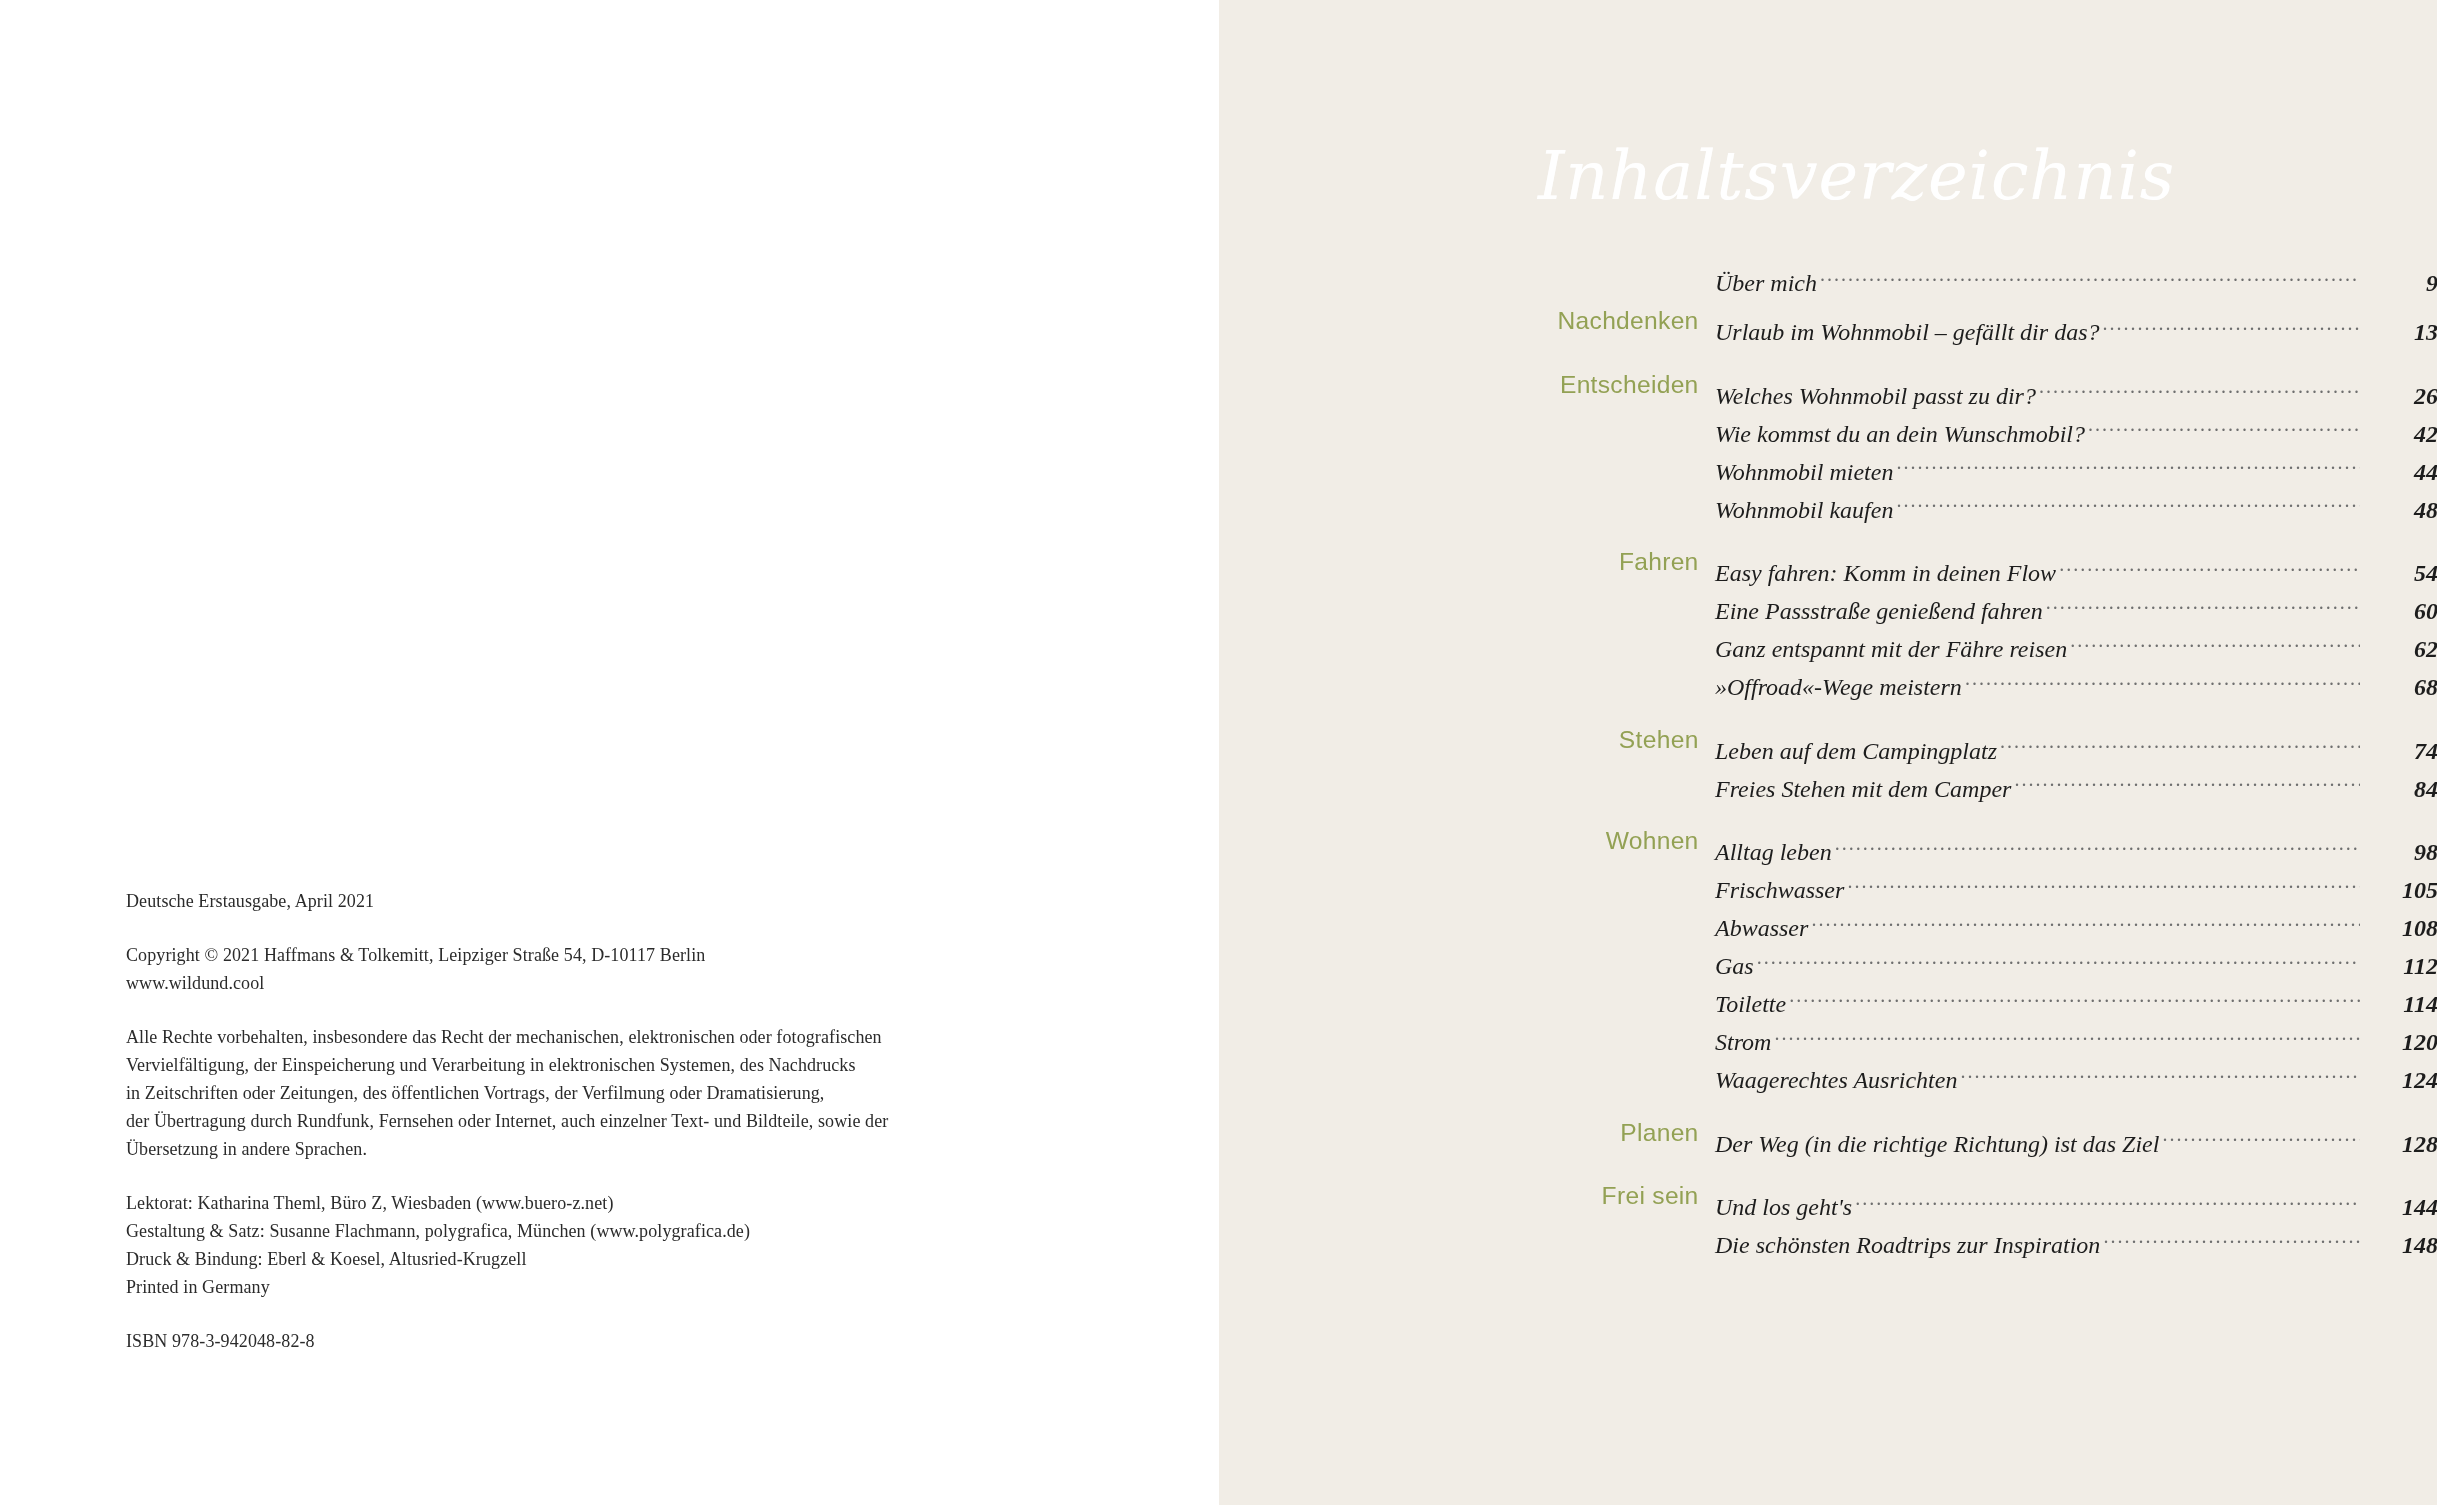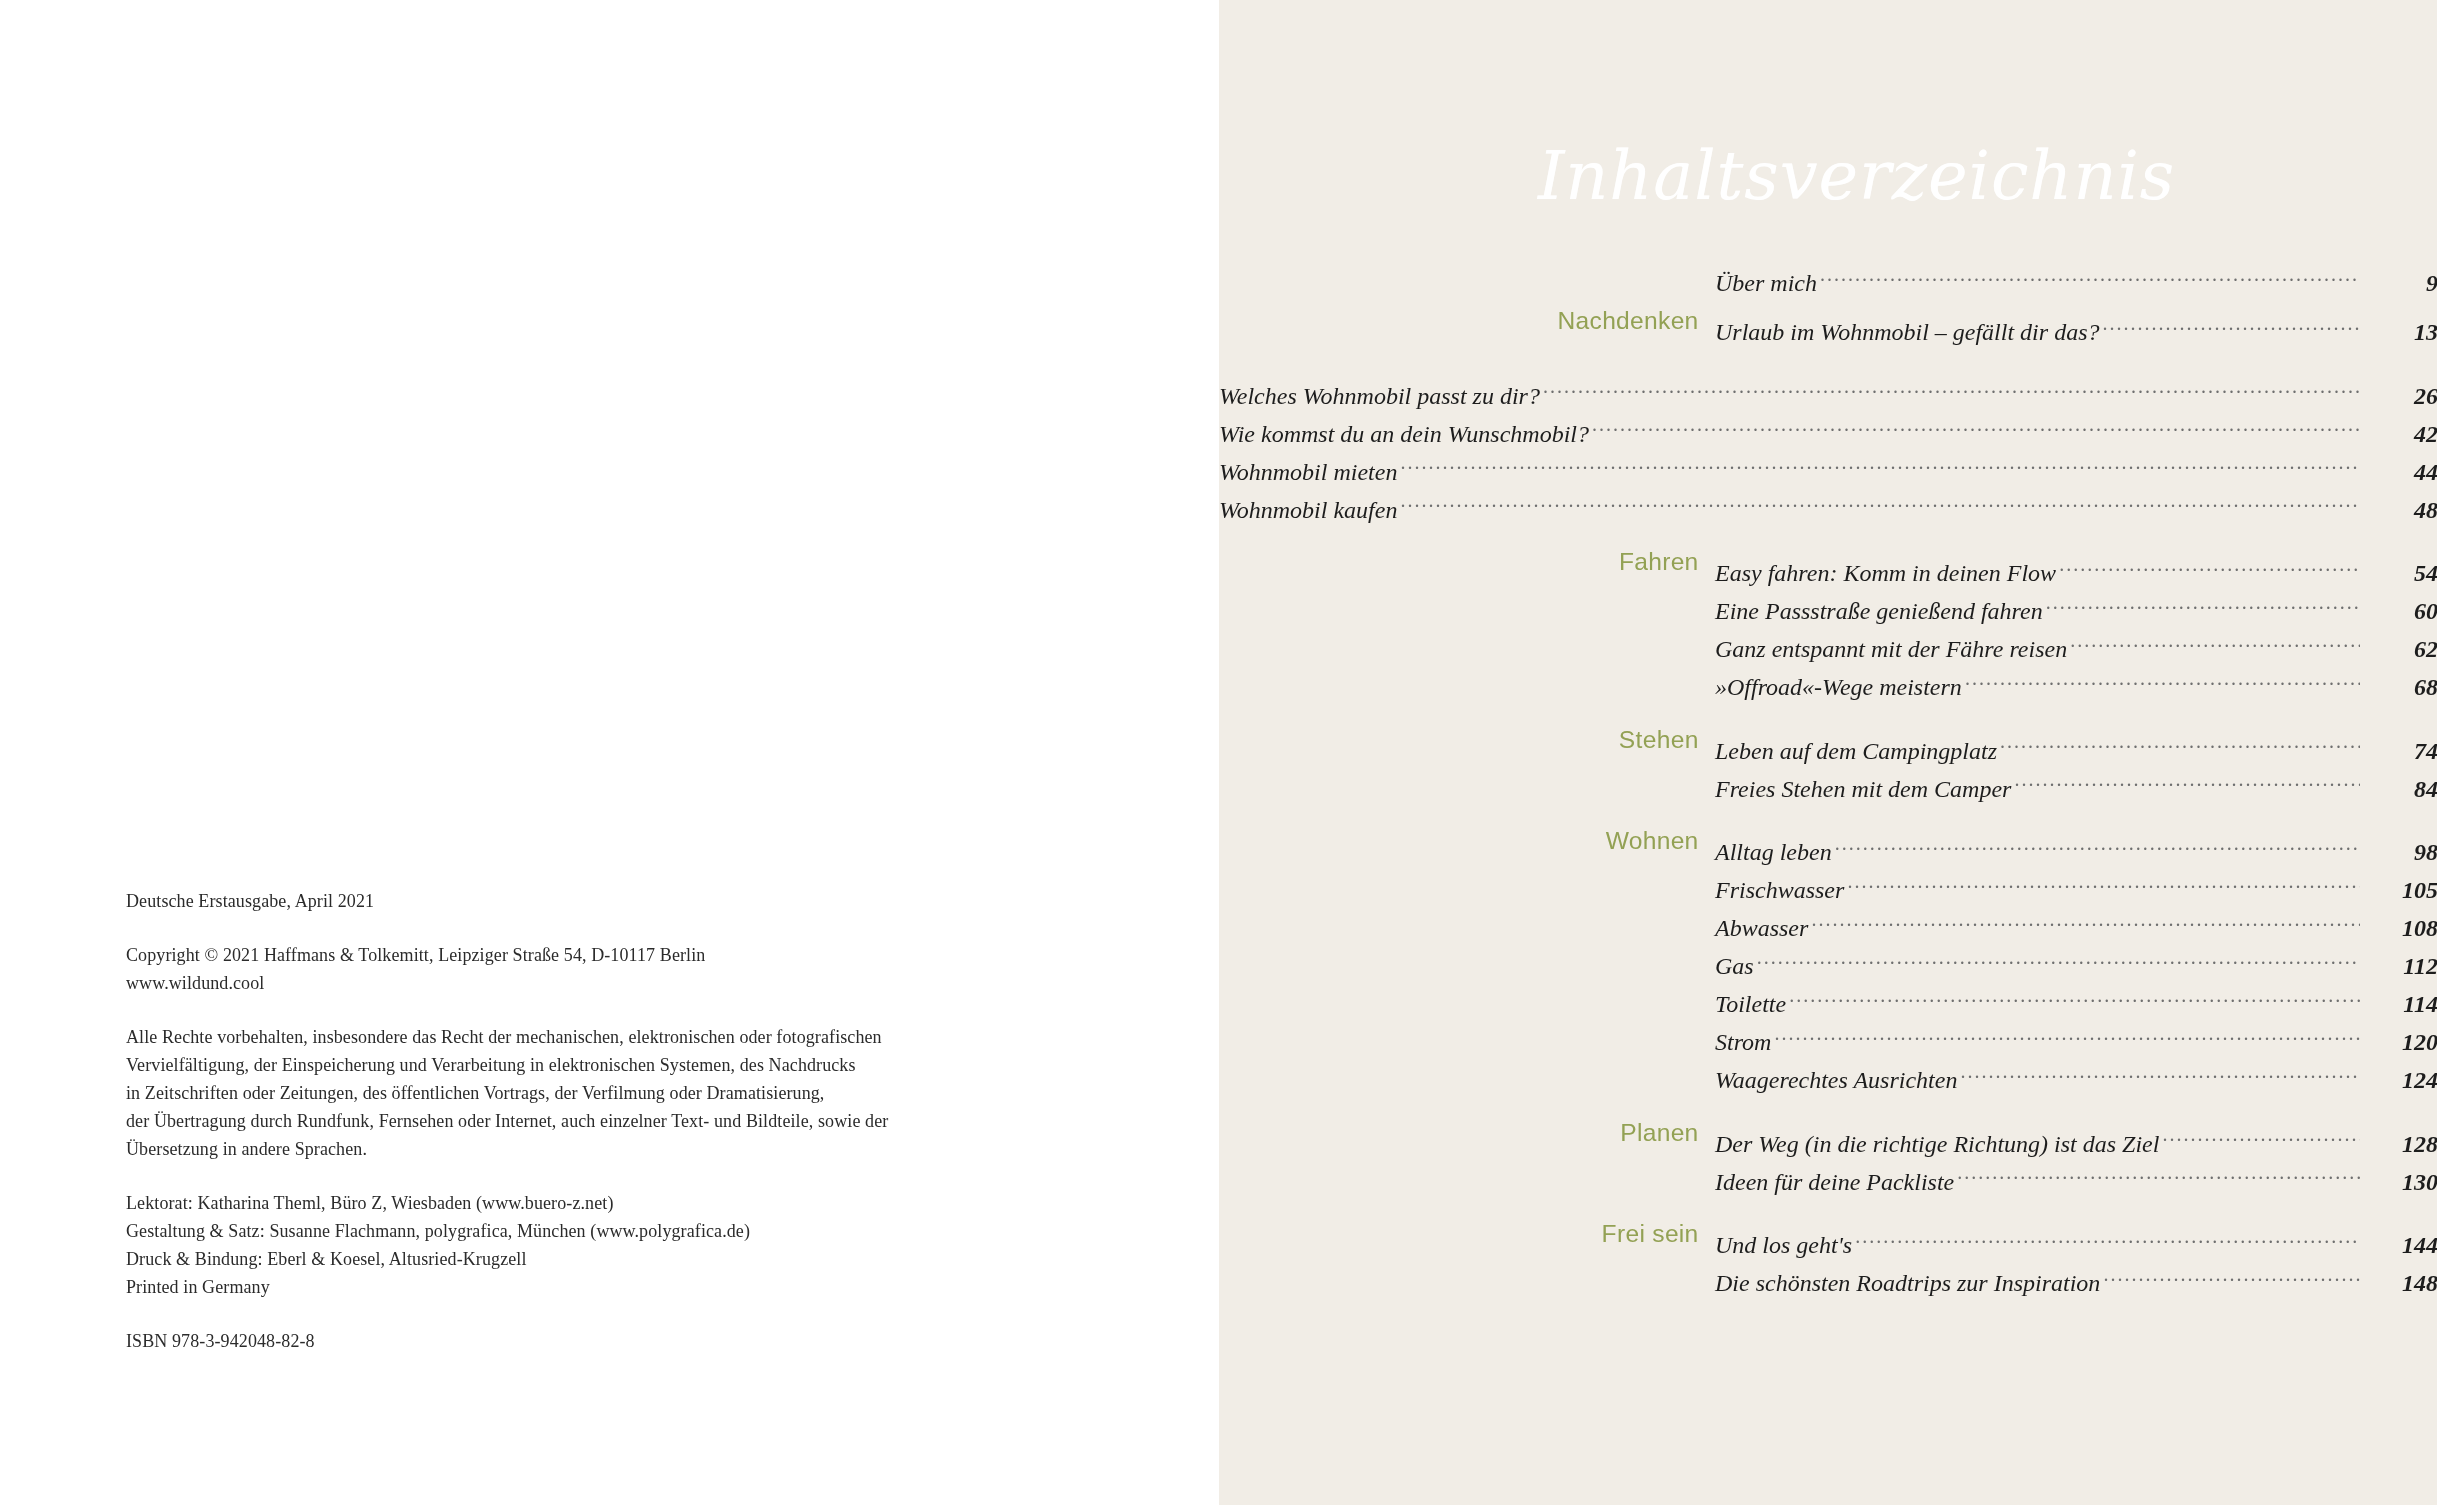--- a/index.html
+++ b/index.html
@@ -185,20 +185,21 @@
           <div class="group-entries">
             <div class="toc-row">
               <span class="entry-title">Urlaub im Wohnmobil – gefällt dir das?</span>
               <span class="dots"></span>
               <span class="entry-page">13</span>
             </div>
           </div>
         </div>
         <div class="gap-md"></div>
         <div class="toc-group">
+          <div class="group-label">Entscheiden</div>
           <div class="group-entries">
             <div class="toc-row">
               <span class="entry-title">Welches Wohnmobil passt zu dir?</span>
               <span class="dots"></span>
               <span class="entry-page">26</span>
             </div>
             <div class="toc-row">
               <span class="entry-title">Wie kommst du an dein Wunschmobil?</span>
               <span class="dots"></span>
               <span class="entry-page">42</span>
@@ -299,25 +300,20 @@
           </div>
         </div>
         <div class="gap-md"></div>
         <div class="toc-group">
           <div class="group-label">Planen</div>
           <div class="group-entries">
             <div class="toc-row">
               <span class="entry-title">Der Weg (in die richtige Richtung) ist das Ziel</span>
               <span class="dots"></span>
               <span class="entry-page">128</span>
-            </div>
-            <div class="toc-row">
-              <span class="entry-title">Ideen für deine Packliste</span>
-              <span class="dots"></span>
-              <span class="entry-page">130</span>
             </div>
           </div>
         </div>
         <div class="gap-md"></div>
         <div class="toc-group">
           <div class="group-label">Frei sein</div>
           <div class="group-entries">
             <div class="toc-row">
               <span class="entry-title">Und los geht's</span>
               <span class="dots"></span>

